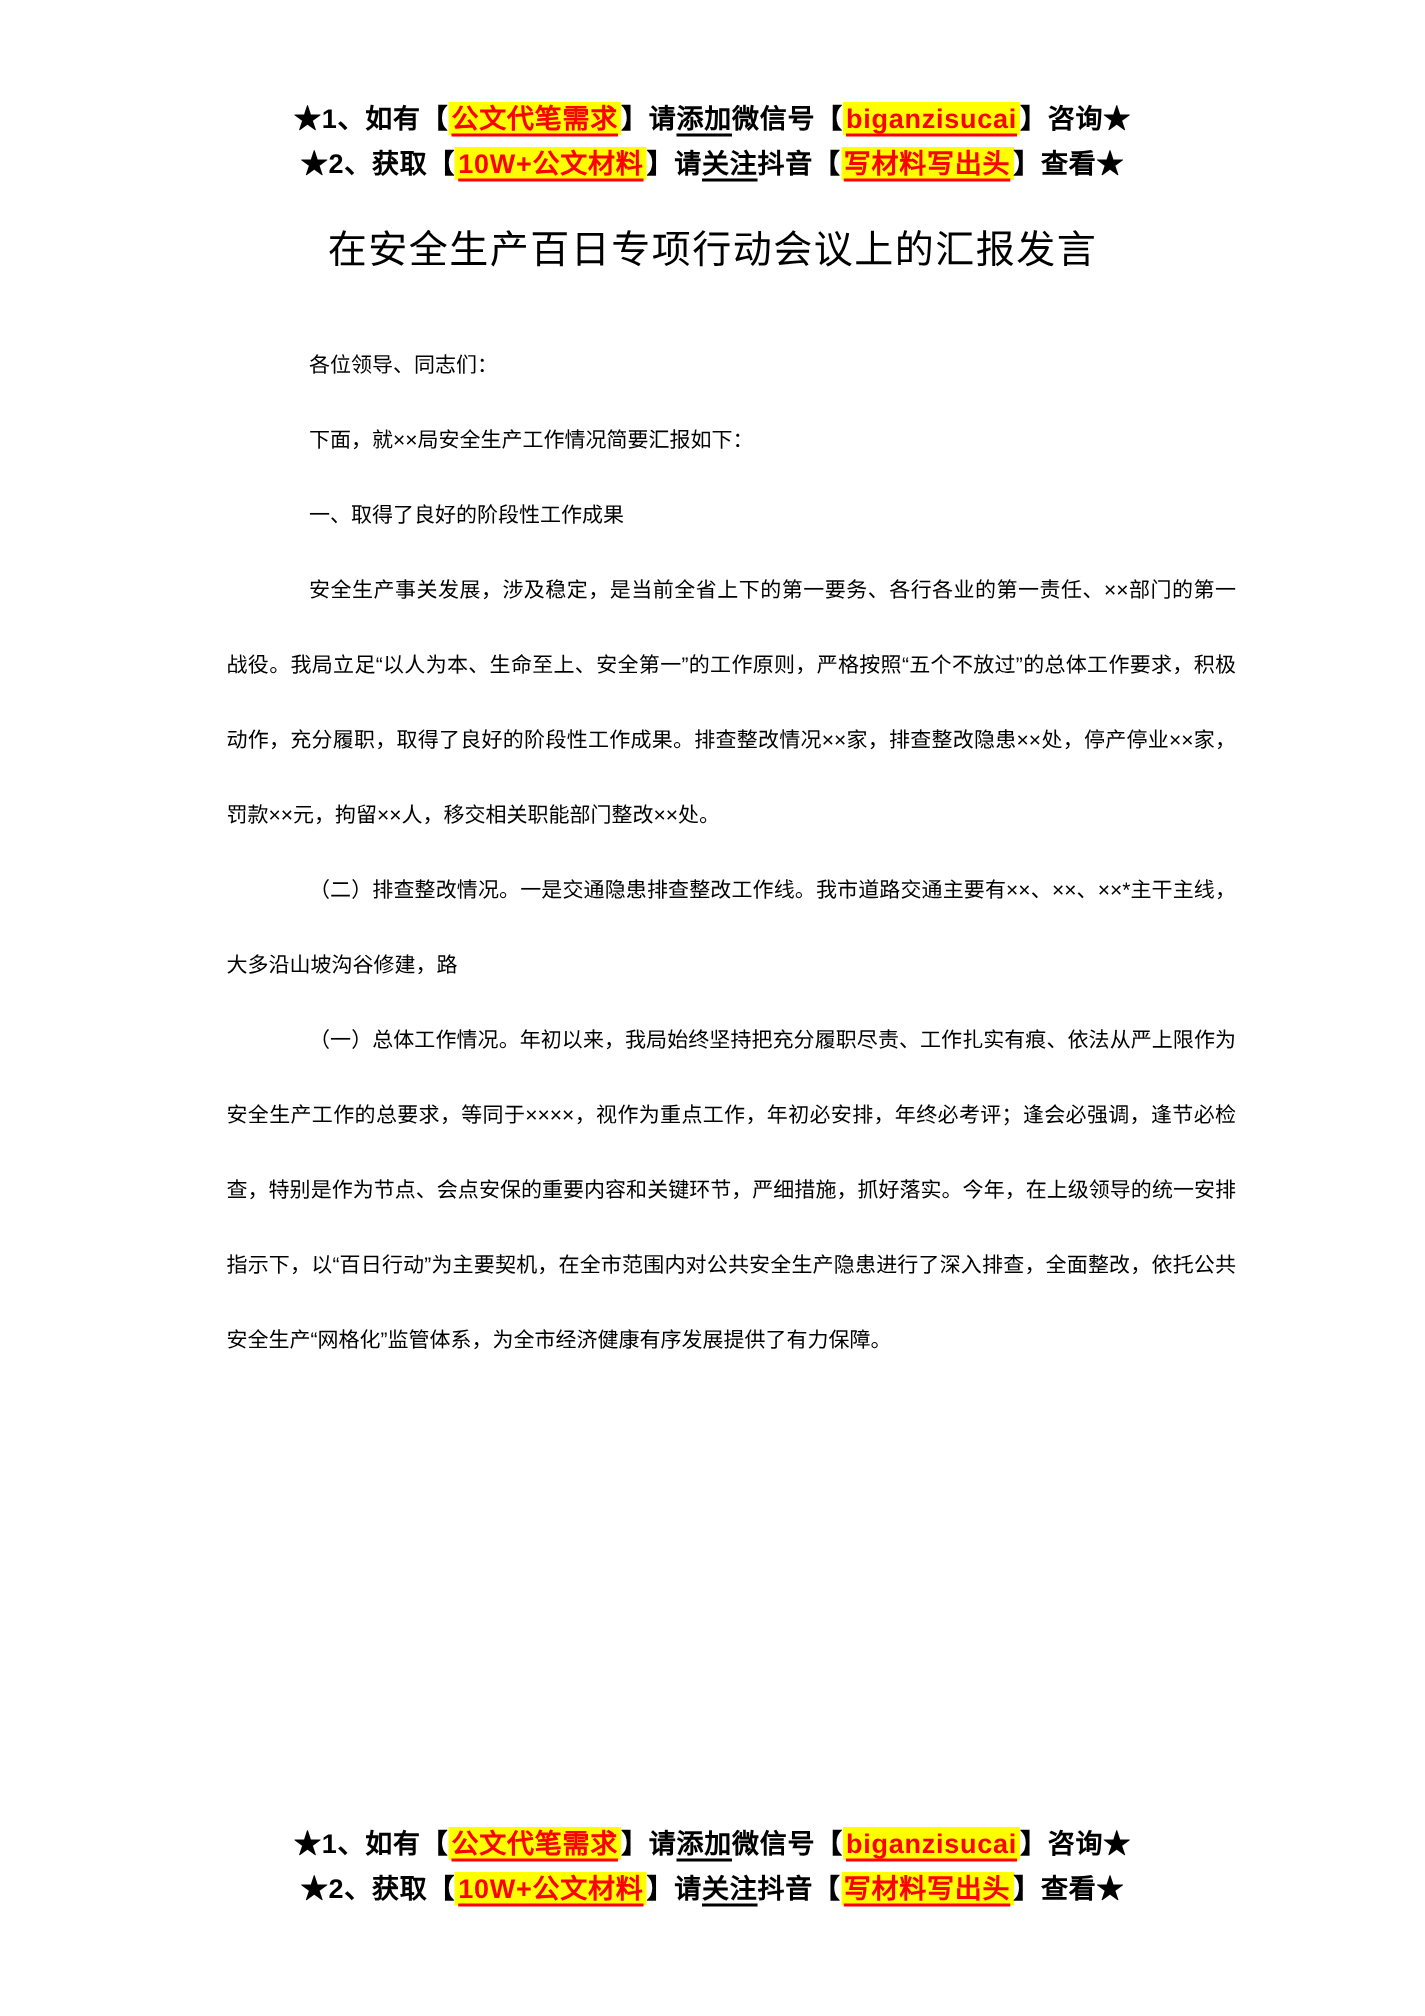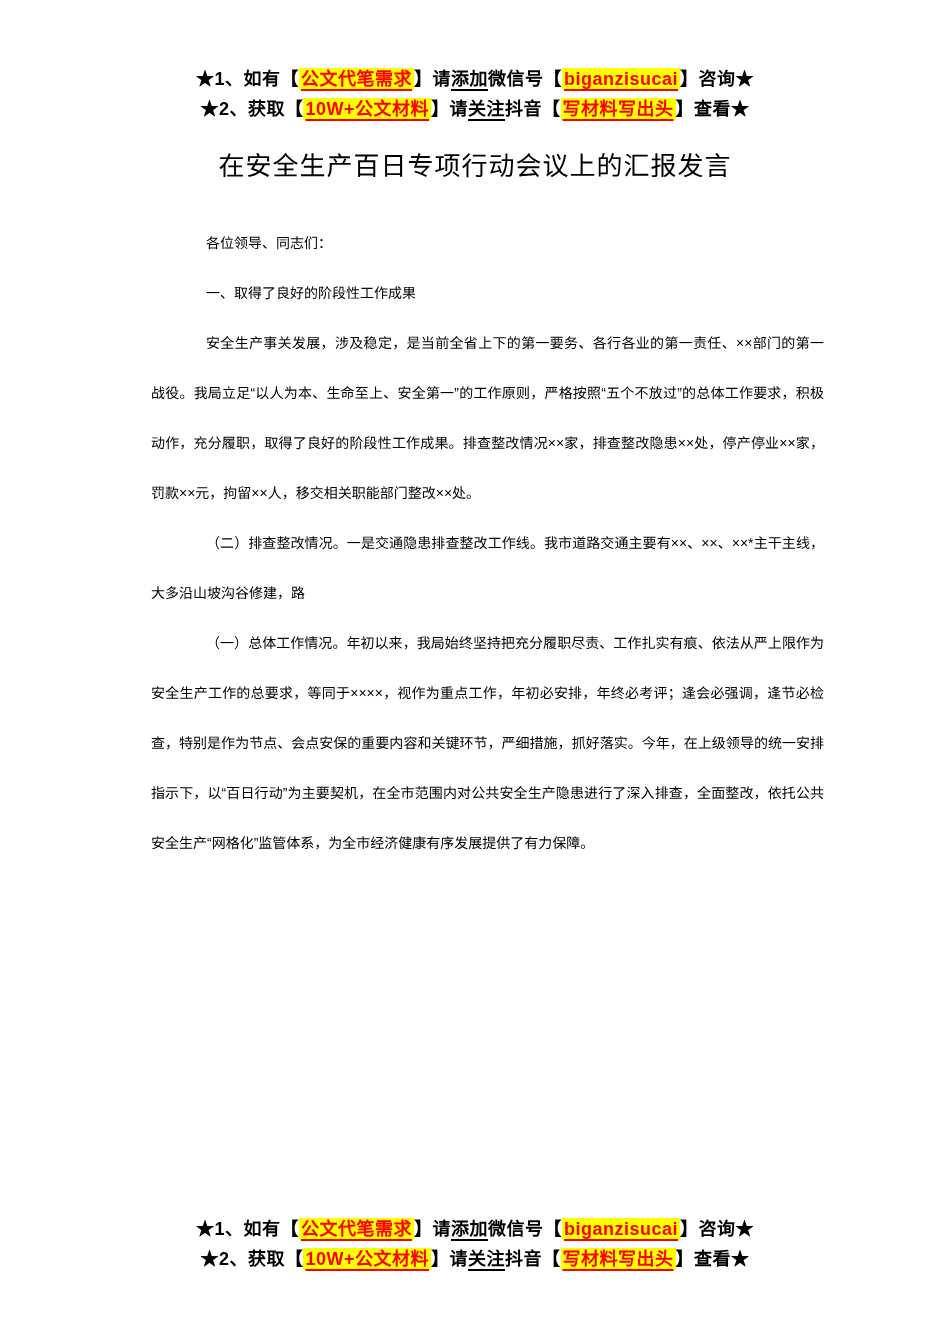--- a/index.html
+++ b/index.html
@@ -85,20 +85,21 @@
 
   <div class="promo promo-header">
     <div class="promo-line"><span class="seg-plain">★1、如有【</span><span class="seg-hl">公文代笔需求</span><span class="seg-plain">】请</span><span class="seg-ul">添加</span><span class="seg-plain">微信号【</span><span class="seg-hl">biganzisucai</span><span class="seg-plain">】咨询★</span></div>
     <div class="promo-line"><span class="seg-plain">★2、获取【</span><span class="seg-hl">10W+公文材料</span><span class="seg-plain">】请</span><span class="seg-ul">关注</span><span class="seg-plain">抖音【</span><span class="seg-hl">写材料写出头</span><span class="seg-plain">】查看★</span></div>
   </div>
 
   <h1 class="doc-title">在安全生产百日专项行动会议上的汇报发言</h1>
 
   <div class="doc-body">
       <p class="doc-paragraph">各位领导、同志们：</p>
+      <p class="doc-paragraph">下面，就××局安全生产工作情况简要汇报如下：</p>
       <p class="doc-paragraph">一、取得了良好的阶段性工作成果</p>
       <p class="doc-paragraph">安全生产事关发展，涉及稳定，是当前全省上下的第一要务、各行各业的第一责任、××部门的第一战役。我局立足“以人为本、生命至上、安全第一”的工作原则，严格按照“五个不放过”的总体工作要求，积极动作，充分履职，取得了良好的阶段性工作成果。排查整改情况××家，排查整改隐患××处，停产停业××家，罚款××元，拘留××人，移交相关职能部门整改××处。</p>
       <p class="doc-paragraph">（二）排查整改情况。一是交通隐患排查整改工作线。我市道路交通主要有××、××、××*主干主线，大多沿山坡沟谷修建，路</p>
       <p class="doc-paragraph">（一）总体工作情况。年初以来，我局始终坚持把充分履职尽责、工作扎实有痕、依法从严上限作为安全生产工作的总要求，等同于××××，视作为重点工作，年初必安排，年终必考评；逢会必强调，逢节必检查，特别是作为节点、会点安保的重要内容和关键环节，严细措施，抓好落实。今年，在上级领导的统一安排指示下，以“百日行动”为主要契机，在全市范围内对公共安全生产隐患进行了深入排查，全面整改，依托公共安全生产“网格化”监管体系，为全市经济健康有序发展提供了有力保障。</p>
     </div>
 
   <div class="promo promo-footer">
     <div class="promo-line"><span class="seg-plain">★1、如有【</span><span class="seg-hl">公文代笔需求</span><span class="seg-plain">】请</span><span class="seg-ul">添加</span><span class="seg-plain">微信号【</span><span class="seg-hl">biganzisucai</span><span class="seg-plain">】咨询★</span></div>
     <div class="promo-line"><span class="seg-plain">★2、获取【</span><span class="seg-hl">10W+公文材料</span><span class="seg-plain">】请</span><span class="seg-ul">关注</span><span class="seg-plain">抖音【</span><span class="seg-hl">写材料写出头</span><span class="seg-plain">】查看★</span></div>
   </div>

